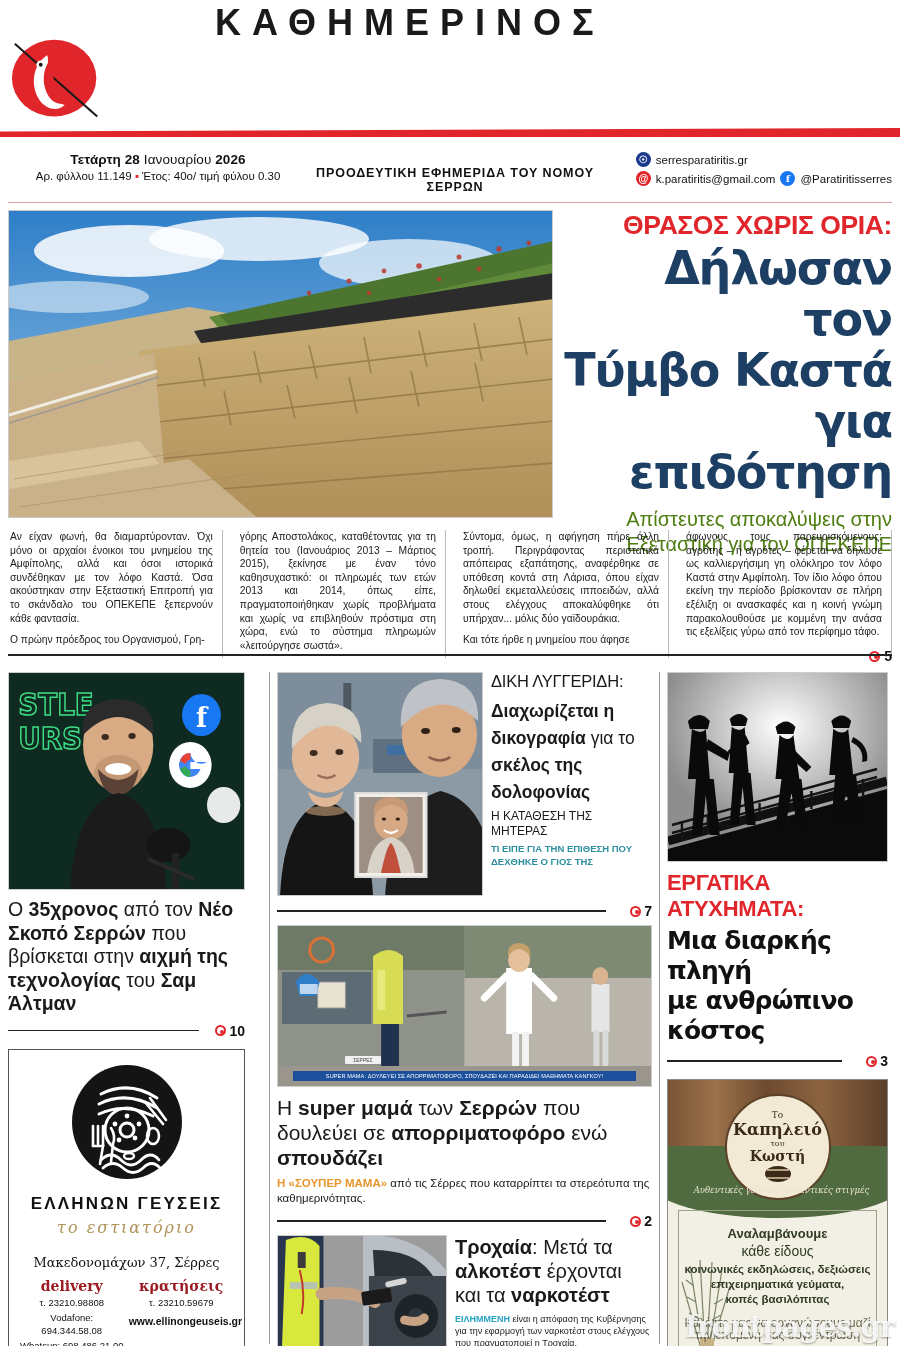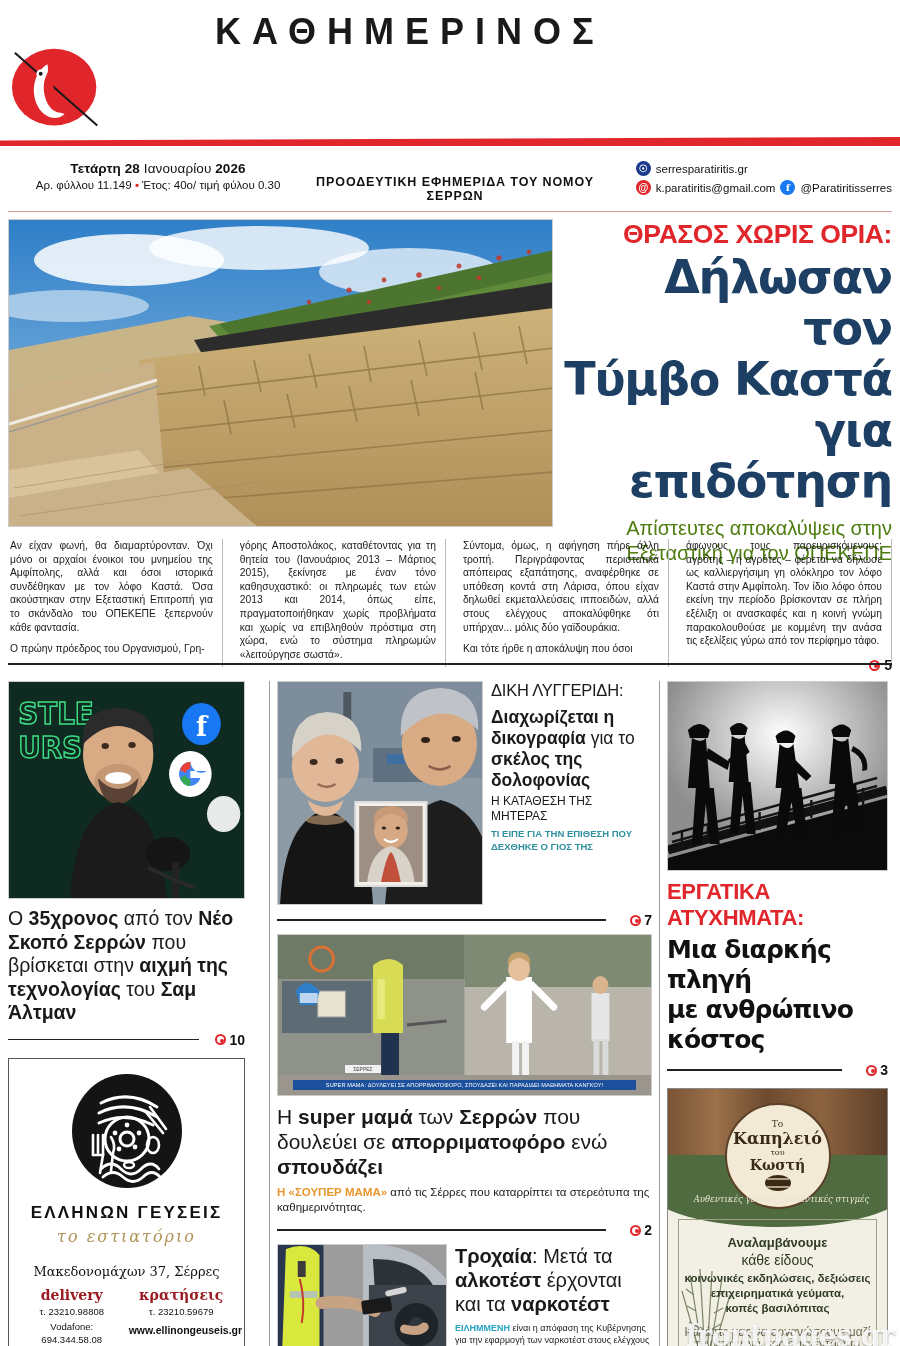--- a/index.html
+++ b/index.html
@@ -5,21 +5,21 @@
   * { box-sizing: border-box; margin: 0; padding: 0; }
   html, body {
     width: 900px; height: 1346px;
     background: #ffffff;
     font-family: "DejaVu Sans", "Liberation Sans", sans-serif;
     overflow: hidden;
   }
   .page { position: relative; width: 900px; height: 1346px; background:#fff; }
 
   
-  .masthead { position: relative; height: 150px; margin-top: 9px; }
+  .masthead { position: relative; height: 150px; }
   .kath {
     position:absolute; left:215px; top:2px;
     font-family:"Liberation Sans", sans-serif;
     font-weight:bold; font-size:36px; letter-spacing:11px;
     color:#1a1a1a;
   }
   .logoword {
     position:absolute; left:140px; top:24px;
     font-family:"DejaVu Sans", sans-serif;
     font-weight:bold; font-size:98px; line-height:98px;
@@ -92,21 +92,21 @@
   .colL { width:262px; border-right:1px solid #999; padding-right:24px; }
   .colM { width:390px; border-right:1px solid #999; padding:0 7px; }
   .colR { width:228px; padding-left:7px; }
 
   .photo { width:100%; border:1px solid #ccc; overflow:hidden; position:relative; }
 
   .hl-lg { font-family:"Liberation Sans", sans-serif; font-size:19.5px;
     line-height:23.5px; color:#1a1a1a; }
   .hl-lg b { font-weight:bold; }
   .hl-md { font-family:"Liberation Sans", sans-serif; font-size:17.5px;
-    line-height:21px; color:#1a1a1a; }
+    line-height:27px; color:#1a1a1a; }
   .hl-md b { font-weight:bold; }
 
   .refline { position:relative; margin-top:7px; height:16px; }
   .refline .rule { position:absolute; left:0; right:46px; top:7px; height:1.5px; background:#222; }
   .refline .mk { position:absolute; right:0; top:0; display:flex; align-items:center; gap:3px; }
 
   .midkicker { font-family:"Liberation Sans", sans-serif; font-size:16.5px;
     color:#1a1a1a; letter-spacing:-0.2px; }
   .midsub1 { font-family:"Liberation Sans", sans-serif; font-size:12px;
     line-height:15px; color:#1a1a1a; margin-top:3px; }
@@ -315,21 +315,21 @@
   <div class="leadbody">
     <div class="lbcol">
       <p>Αν είχαν φωνή, θα διαμαρτύρονταν. Όχι μόνο οι αρχαίοι ένοικοι του μνημείου της Αμφίπολης, αλλά και όσοι ιστορικά συνδέθηκαν με τον λόφο Καστά. Όσα ακούστηκαν στην Εξεταστική Επιτροπή για το σκάνδαλο του ΟΠΕΚΕΠΕ ξεπερνούν κάθε φαντασία.</p>
       <p>Ο πρώην πρόεδρος του Οργανισμού, Γρη-</p>
     </div>
     <div class="lbcol">
       <p>γόρης Αποστολάκος, καταθέτοντας για τη θητεία του (Ιανουάριος 2013 – Μάρτιος 2015), ξεκίνησε με έναν τόνο καθησυχαστικό: οι πληρωμές των ετών 2013 και 2014, όπως είπε, πραγματοποιήθηκαν χωρίς προβλήματα και χωρίς να επιβληθούν πρόστιμα στη χώρα, ενώ το σύστημα πληρωμών «λειτούργησε σωστά».</p>
     </div>
     <div class="lbcol">
       <p>Σύντομα, όμως, η αφήγηση πήρε άλλη τροπή. Περιγράφοντας περιστατικά απόπειρας εξαπάτησης, αναφέρθηκε σε υπόθεση κοντά στη Λάρισα, όπου είχαν δηλωθεί εκμεταλλεύσεις ιπποειδών, αλλά στους ελέγχους αποκαλύφθηκε ότι υπήρχαν... μόλις δύο γαϊδουράκια.</p>
-      <p>Και τότε ήρθε η αποκάλυψη που όσοι</p>
+      <p>Και τότε ήρθε η μνημείου που άφησε</p>
     </div>
     <div class="lbcol">
       <p>άφωνους τους παρευρισκόμενους: αγρότης – ή αγρότες – φέρεται να δήλωσε ως καλλιεργήσιμη γη ολόκληρο τον λόφο Καστά στην Αμφίπολη. Τον ίδιο λόφο όπου εκείνη την περίοδο βρίσκονταν σε πλήρη εξέλιξη οι ανασκαφές και η κοινή γνώμη παρακολουθούσε με κομμένη την ανάσα τις εξελίξεις γύρω από τον περίφημο τάφο.</p>
     </div>
     <div class="pageref">
       <span class="dotmark"></span>
       <span class="pagenum">5</span>
     </div>
     <div class="hr-dark"></div>
   </div>

